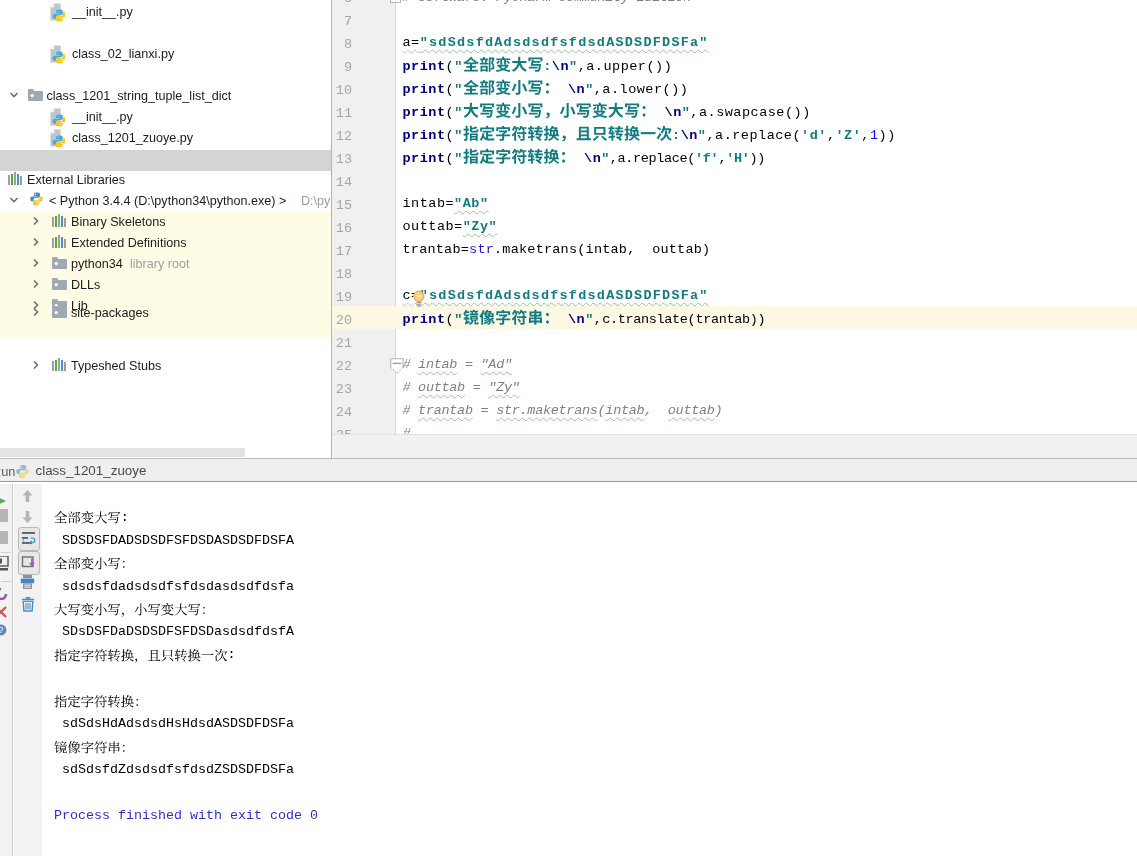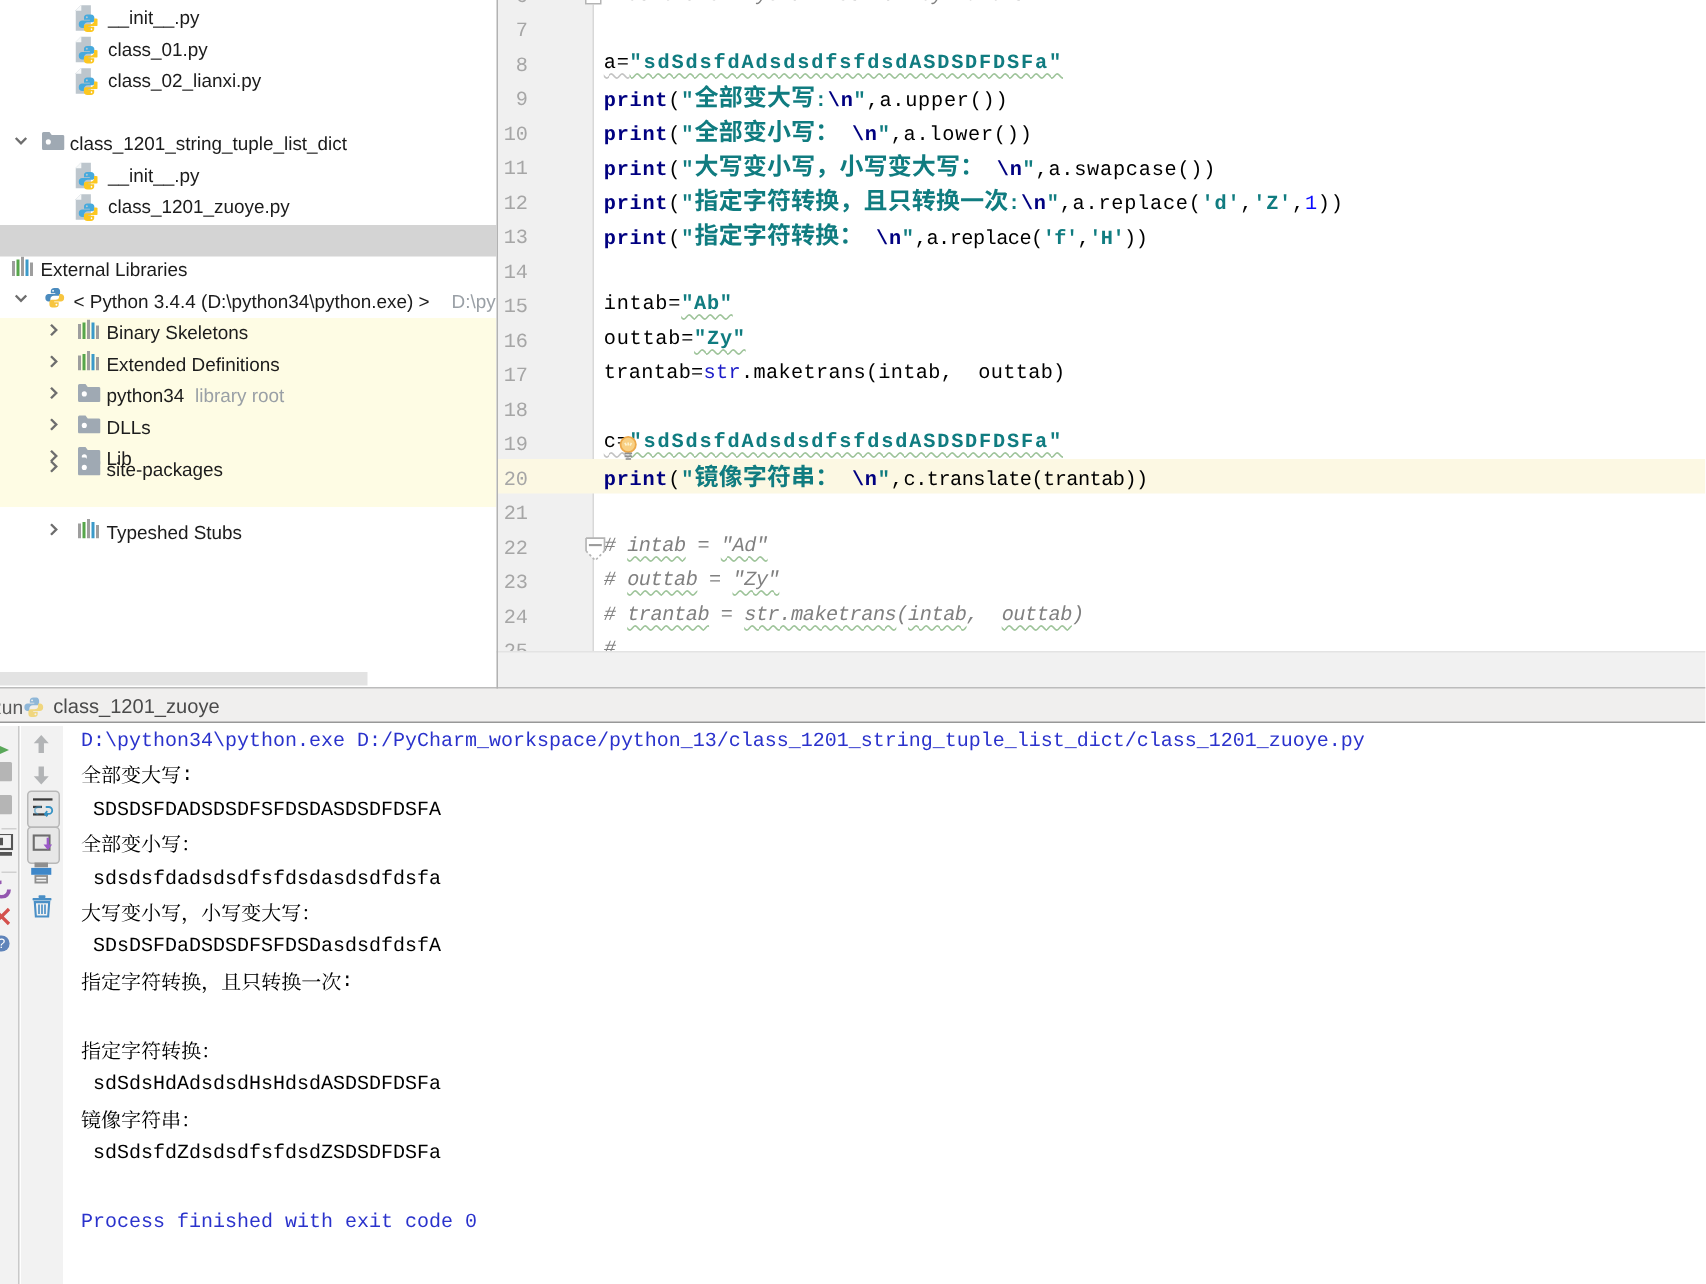--- a/index.html
+++ b/index.html
@@ -95,29 +95,20 @@
   <div class="yband"></div>
   <div class="trow" style="top:1.5px">
       <span class="ticon" style="left:50px;top:1px;"><svg width="15" height="19" viewBox="0 0 15 19">
 <path d="M3.8 0.5 L10.6 0.5 L10.6 17.5 L0.5 17.5 L0.5 3.8 Z" fill="#bdc6cd"></path>
 <path d="M4.2 0.2 L4.2 4.2 L0.2 4.2 Z" fill="#f7f9fa"></path>
 <path d="M8.7 6.6 c-2.2 0-2.7 1-2.7 2 v1.5 h3.9 v.6 H4.8 c-1.3 0-2.3.8-2.3 2.5 0 1.7 1 2.5 2.3 2.5 h1.3 v-1.7 c0-1.2 1-2.1 2.5-2.1 h2.7 c1 0 1.6-.6 1.6-1.6 V8.6 c0-1-.8-2-2.4-2 z m-.8 1.2 a.65.65 0 1 1 0 1.3 a.65.65 0 0 1 0-1.3 z" fill="#47aadd"></path>
 <path d="M10.1 18.4 c2.2 0 2.7-1 2.7-2 v-1.5 H8.9 v-.6 h5.1 c1.3 0 2.3-.8 2.3-2.5 0-1.7-1-2.5-2.3-2.5 h-1.3 v1.7 c0 1.2-1 2.1-2.5 2.1 H7.5 c-1 0-1.6.6-1.6 1.6 v1.7 c0 1 .8 2 2.4 2 z m.8-1.2 a.65.65 0 1 1 0-1.3 a.65.65 0 0 1 0 1.3 z" fill="#fcc720"></path>
 </svg></span>
       <span class="tlbl" style="left:72px">__init__.py</span>
     </div>
-    <div class="trow" style="top:22.5px">
-      <span class="ticon" style="left:50px;top:1px;"><svg width="15" height="19" viewBox="0 0 15 19">
-<path d="M3.8 0.5 L10.6 0.5 L10.6 17.5 L0.5 17.5 L0.5 3.8 Z" fill="#bdc6cd"></path>
-<path d="M4.2 0.2 L4.2 4.2 L0.2 4.2 Z" fill="#f7f9fa"></path>
-<path d="M8.7 6.6 c-2.2 0-2.7 1-2.7 2 v1.5 h3.9 v.6 H4.8 c-1.3 0-2.3.8-2.3 2.5 0 1.7 1 2.5 2.3 2.5 h1.3 v-1.7 c0-1.2 1-2.1 2.5-2.1 h2.7 c1 0 1.6-.6 1.6-1.6 V8.6 c0-1-.8-2-2.4-2 z m-.8 1.2 a.65.65 0 1 1 0 1.3 a.65.65 0 0 1 0-1.3 z" fill="#47aadd"></path>
-<path d="M10.1 18.4 c2.2 0 2.7-1 2.7-2 v-1.5 H8.9 v-.6 h5.1 c1.3 0 2.3-.8 2.3-2.5 0-1.7-1-2.5-2.3-2.5 h-1.3 v1.7 c0 1.2-1 2.1-2.5 2.1 H7.5 c-1 0-1.6.6-1.6 1.6 v1.7 c0 1 .8 2 2.4 2 z m.8-1.2 a.65.65 0 1 1 0-1.3 a.65.65 0 0 1 0 1.3 z" fill="#fcc720"></path>
-</svg></span>
-      <span class="tlbl" style="left:72px">class_01.py</span>
-    </div>
     <div class="trow" style="top:43.5px">
       <span class="ticon" style="left:50px;top:1px;"><svg width="15" height="19" viewBox="0 0 15 19">
 <path d="M3.8 0.5 L10.6 0.5 L10.6 17.5 L0.5 17.5 L0.5 3.8 Z" fill="#bdc6cd"></path>
 <path d="M4.2 0.2 L4.2 4.2 L0.2 4.2 Z" fill="#f7f9fa"></path>
 <path d="M8.7 6.6 c-2.2 0-2.7 1-2.7 2 v1.5 h3.9 v.6 H4.8 c-1.3 0-2.3.8-2.3 2.5 0 1.7 1 2.5 2.3 2.5 h1.3 v-1.7 c0-1.2 1-2.1 2.5-2.1 h2.7 c1 0 1.6-.6 1.6-1.6 V8.6 c0-1-.8-2-2.4-2 z m-.8 1.2 a.65.65 0 1 1 0 1.3 a.65.65 0 0 1 0-1.3 z" fill="#47aadd"></path>
 <path d="M10.1 18.4 c2.2 0 2.7-1 2.7-2 v-1.5 H8.9 v-.6 h5.1 c1.3 0 2.3-.8 2.3-2.5 0-1.7-1-2.5-2.3-2.5 h-1.3 v1.7 c0 1.2-1 2.1-2.5 2.1 H7.5 c-1 0-1.6.6-1.6 1.6 v1.7 c0 1 .8 2 2.4 2 z m.8-1.2 a.65.65 0 1 1 0-1.3 a.65.65 0 0 1 0 1.3 z" fill="#fcc720"></path>
 </svg></span>
       <span class="tlbl" style="left:72px">class_02_lianxi.py</span>
     </div>
     <div class="trow" style="top:85.5px">
@@ -229,21 +220,21 @@
     <div class="trow" style="top:302px">
       <span class="ticon" style="left:30px;top:50%;transform:translateY(-50%);"><svg width="12" height="12" viewBox="0 0 12 12">
           <path d="M4 2.5 L7.5 6 L4 9.5" stroke="#6e6e6e" stroke-width="1.6" fill="none"></path>
         </svg></span>
       <span class="ticon" style="left:52px;top:50%;transform:translateY(-50%);"><svg width="15" height="13" viewBox="0 0 15 13">
 <path d="M0 2 a1 1 0 0 1 1-1 h4 l1.5 2 H14 a1 1 0 0 1 1 1 v8 a1 1 0 0 1-1 1 H1 a1 1 0 0 1-1-1 Z" fill="#9fa9b3"></path>
 <circle cx="4.2" cy="7.6" r="1.7" fill="#ffffff"></circle>
 </svg></span>
       <span class="tlbl" style="left:71px">site-packages</span>
     </div>
-    <div class="trow" style="top:344px">
+    <div class="trow" style="top:355px">
       <span class="ticon" style="left:30px;top:50%;transform:translateY(-50%);"><svg width="12" height="12" viewBox="0 0 12 12">
           <path d="M4 2.5 L7.5 6 L4 9.5" stroke="#6e6e6e" stroke-width="1.6" fill="none"></path>
         </svg></span>
       <span class="ticon" style="left:52px;top:50%;transform:translateY(-50%);"><svg width="14" height="13" viewBox="0 0 14 13">
 <rect x="0" y="3" width="2" height="10" fill="#9e9e9e"></rect>
 <rect x="3" y="2" width="2" height="11" fill="#57a64b"></rect>
 <rect x="6" y="0" width="2" height="13" fill="#9e9e9e"></rect>
 <rect x="9" y="2" width="2" height="11" fill="#3b9ac9"></rect>
 <rect x="12" y="4" width="2" height="9" fill="#9e9e9e"></rect>
 </svg></span>
@@ -426,21 +417,20 @@
 <rect x="4.2" y="10.6" width="6.6" height="1.1" fill="#f0f0f0"></rect>
           <rect x="4.2" y="12.6" width="6.6" height="1.1" fill="#f0f0f0"></rect>
 </svg></span>
     <span class="ricon" style="left:7px;top:112px"><svg width="14" height="16" viewBox="0 0 14 16">
 <rect x="0.7" y="2.7" width="12.6" height="1.6" rx=".5" fill="#4a8fc6"></rect>
 <rect x="4.7" y="0.9" width="4.6" height="1.8" rx=".5" fill="#4a8fc6"></rect>
 <path d="M2.2 5.4 h9.6 l-.7 9.6 h-8.2 Z" fill="none" stroke="#4a8fc6" stroke-width="1.4"></path>
 <path d="M5 7 v6.4 M7 7 v6.4 M9 7 v6.4" stroke="#4a8fc6" stroke-width="1.1"></path>
 </svg></span>
   </div>
-  <div class="con cb" style="top:26.3px">D:\python34\python.exe D:/PyCharm_workspace/python_13/class_1201_string_tuple_list_dict/class_1201_zuoye.py</div>
     <div class="con " style="top:49.2px"><svg class="kc" width="66.75" height="16" viewBox="0 0 66.75 16">
         <use href="#c5168" x="0.00"></use>
         <use href="#c90e8" x="13.35"></use>
         <use href="#c53d8" x="26.70"></use>
         <use href="#c5927" x="40.05"></use>
         <use href="#c5199" x="53.40"></use>
       </svg>:</div>
     <div class="con " style="top:72.2px"> SDSDSFDADSDSDFSFDSDASDSDFDSFA</div>
     <div class="con " style="top:95.1px"><svg class="kc" width="80.10" height="16" viewBox="0 0 80.10 16">
         <use href="#c5168" x="0.00"></use>

